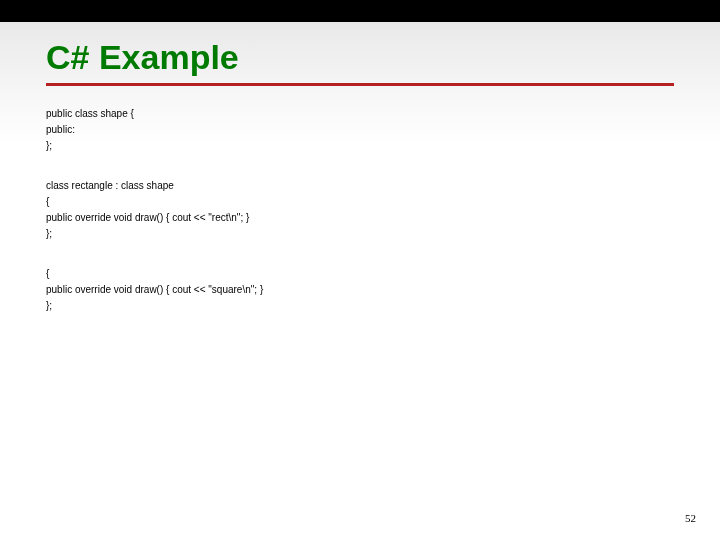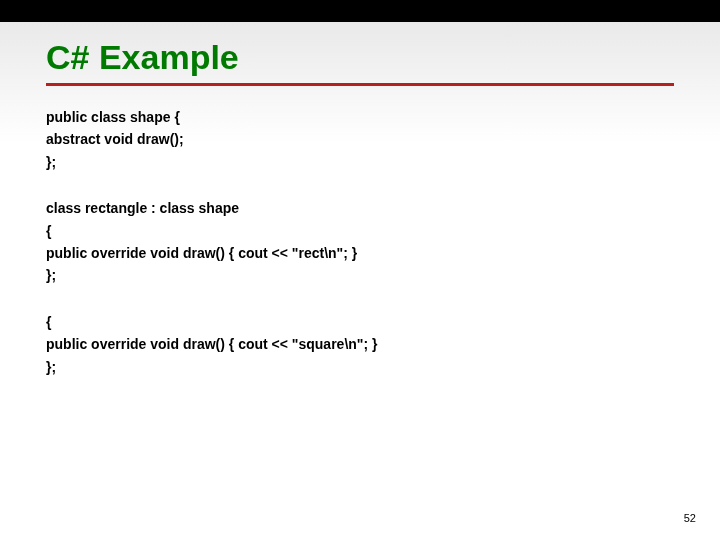--- a/index.html
+++ b/index.html
@@ -48,51 +48,51 @@
     color: #007a00;
   }
   .rule {
     height: 3px;
     background: #b52020;
     margin-bottom: 20px;
     width: 100%;
   }
   .code-block {
     font-family: Verdana, Arial, sans-serif;
-    font-size: 14px;
+    font-size: 10px;
     line-height: 1.6;
     color: #000;
-    font-weight: bold;
+    font-weight: normal;
     margin-bottom: 24px;
   }
   .code-line {
     white-space: pre;
   }
   .page-num {
     position: absolute;
     bottom: 16px;
     right: 24px;
-    font-family: Liberation Sans, sans-serif;
+    font-family: Liberation Serif, serif;
     font-size: 11px;
     color: #000;
   }
 </style>
 </head>
 <body>
 
 <div class="slide">
   <div class="top-black"></div>
   <div class="grad"></div>
   <div class="content">
     <h1 class="title">C# Example</h1>
     <div class="rule"></div>
 
     <div class="code-block">
       <div class="code-line">public class shape {</div>
-      <div class="code-line">abstract void draw();</div>
+      <div class="code-line">public:</div>
       <div class="code-line">};</div>
     </div>
 
     <div class="code-block">
       <div class="code-line">class rectangle : class shape</div>
       <div class="code-line">{</div>
       <div class="code-line">public override void draw() { cout &lt;&lt; "rect\n"; }</div>
       <div class="code-line">};</div>
     </div>
 

